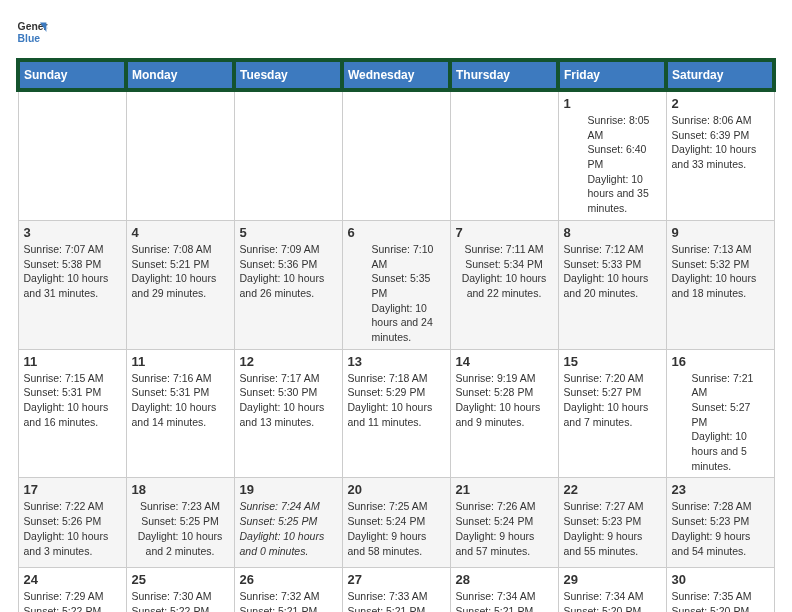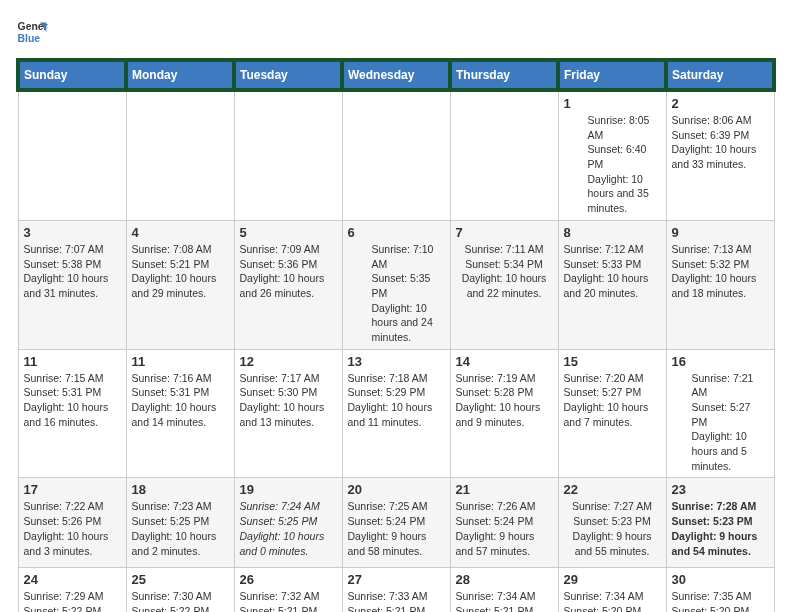--- a/index.html
+++ b/index.html
@@ -191,21 +191,21 @@
 Daylight: 10 hours and 13 minutes.</div>
         </td>
         <td>
           <span class="day-number">13</span>
           <div class="day-info" style="white-space: pre-line;">Sunrise: 7:18 AM
 Sunset: 5:29 PM
 Daylight: 10 hours and 11 minutes.</div>
         </td>
         <td>
           <span class="day-number">14</span>
-          <div class="day-info" style="white-space: pre-line;">Sunrise: 7:19 AM
+          <div class="day-info" style="white-space: pre-line;">Sunrise: 9:19 AM
 Sunset: 5:28 PM
 Daylight: 10 hours and 9 minutes.</div>
         </td>
         <td>
           <span class="day-number">15</span>
           <div class="day-info" style="white-space: pre-line;">Sunrise: 7:20 AM
 Sunset: 5:27 PM
 Daylight: 10 hours and 7 minutes.</div>
         </td>
         <td>
@@ -217,21 +217,21 @@
       </tr>
       <tr>
         <td>
           <span class="day-number">17</span>
           <div class="day-info" style="white-space: pre-line;">Sunrise: 7:22 AM
 Sunset: 5:26 PM
 Daylight: 10 hours and 3 minutes.</div>
         </td>
         <td>
           <span class="day-number">18</span>
-          <div class="day-info" style="white-space: pre-line;">Sunrise: 7:23 AM
+          <div class="day-info" style="white-space: pre-line; text-align: center;">Sunrise: 7:23 AM
 Sunset: 5:25 PM
 Daylight: 10 hours and 2 minutes.</div>
         </td>
         <td>
           <span class="day-number">19</span>
           <div class="day-info" style="white-space: pre-line; font-style: italic;">Sunrise: 7:24 AM
 Sunset: 5:25 PM
 Daylight: 10 hours and 0 minutes.</div>
         </td>
         <td>
@@ -241,27 +241,27 @@
 Daylight: 9 hours and 58 minutes.</div>
         </td>
         <td>
           <span class="day-number">21</span>
           <div class="day-info" style="white-space: pre-line;">Sunrise: 7:26 AM
 Sunset: 5:24 PM
 Daylight: 9 hours and 57 minutes.</div>
         </td>
         <td>
           <span class="day-number">22</span>
-          <div class="day-info" style="white-space: pre-line; text-align: center;">Sunrise: 7:27 AM
+          <div class="day-info" style="white-space: pre-line;">Sunrise: 7:27 AM
 Sunset: 5:23 PM
 Daylight: 9 hours and 55 minutes.</div>
         </td>
         <td>
           <span class="day-number">23</span>
-          <div class="day-info" style="white-space: pre-line; font-weight: bold;">Sunrise: 7:28 AM
+          <div class="day-info" style="white-space: pre-line;">Sunrise: 7:28 AM
 Sunset: 5:23 PM
 Daylight: 9 hours and 54 minutes.</div>
         </td>
       </tr>
       <tr>
         <td>
           <span class="day-number">24</span>
           <div class="day-info" style="white-space: pre-line;">Sunrise: 7:29 AM
 Sunset: 5:22 PM
 Daylight: 9 hours and 52 minutes.</div>

